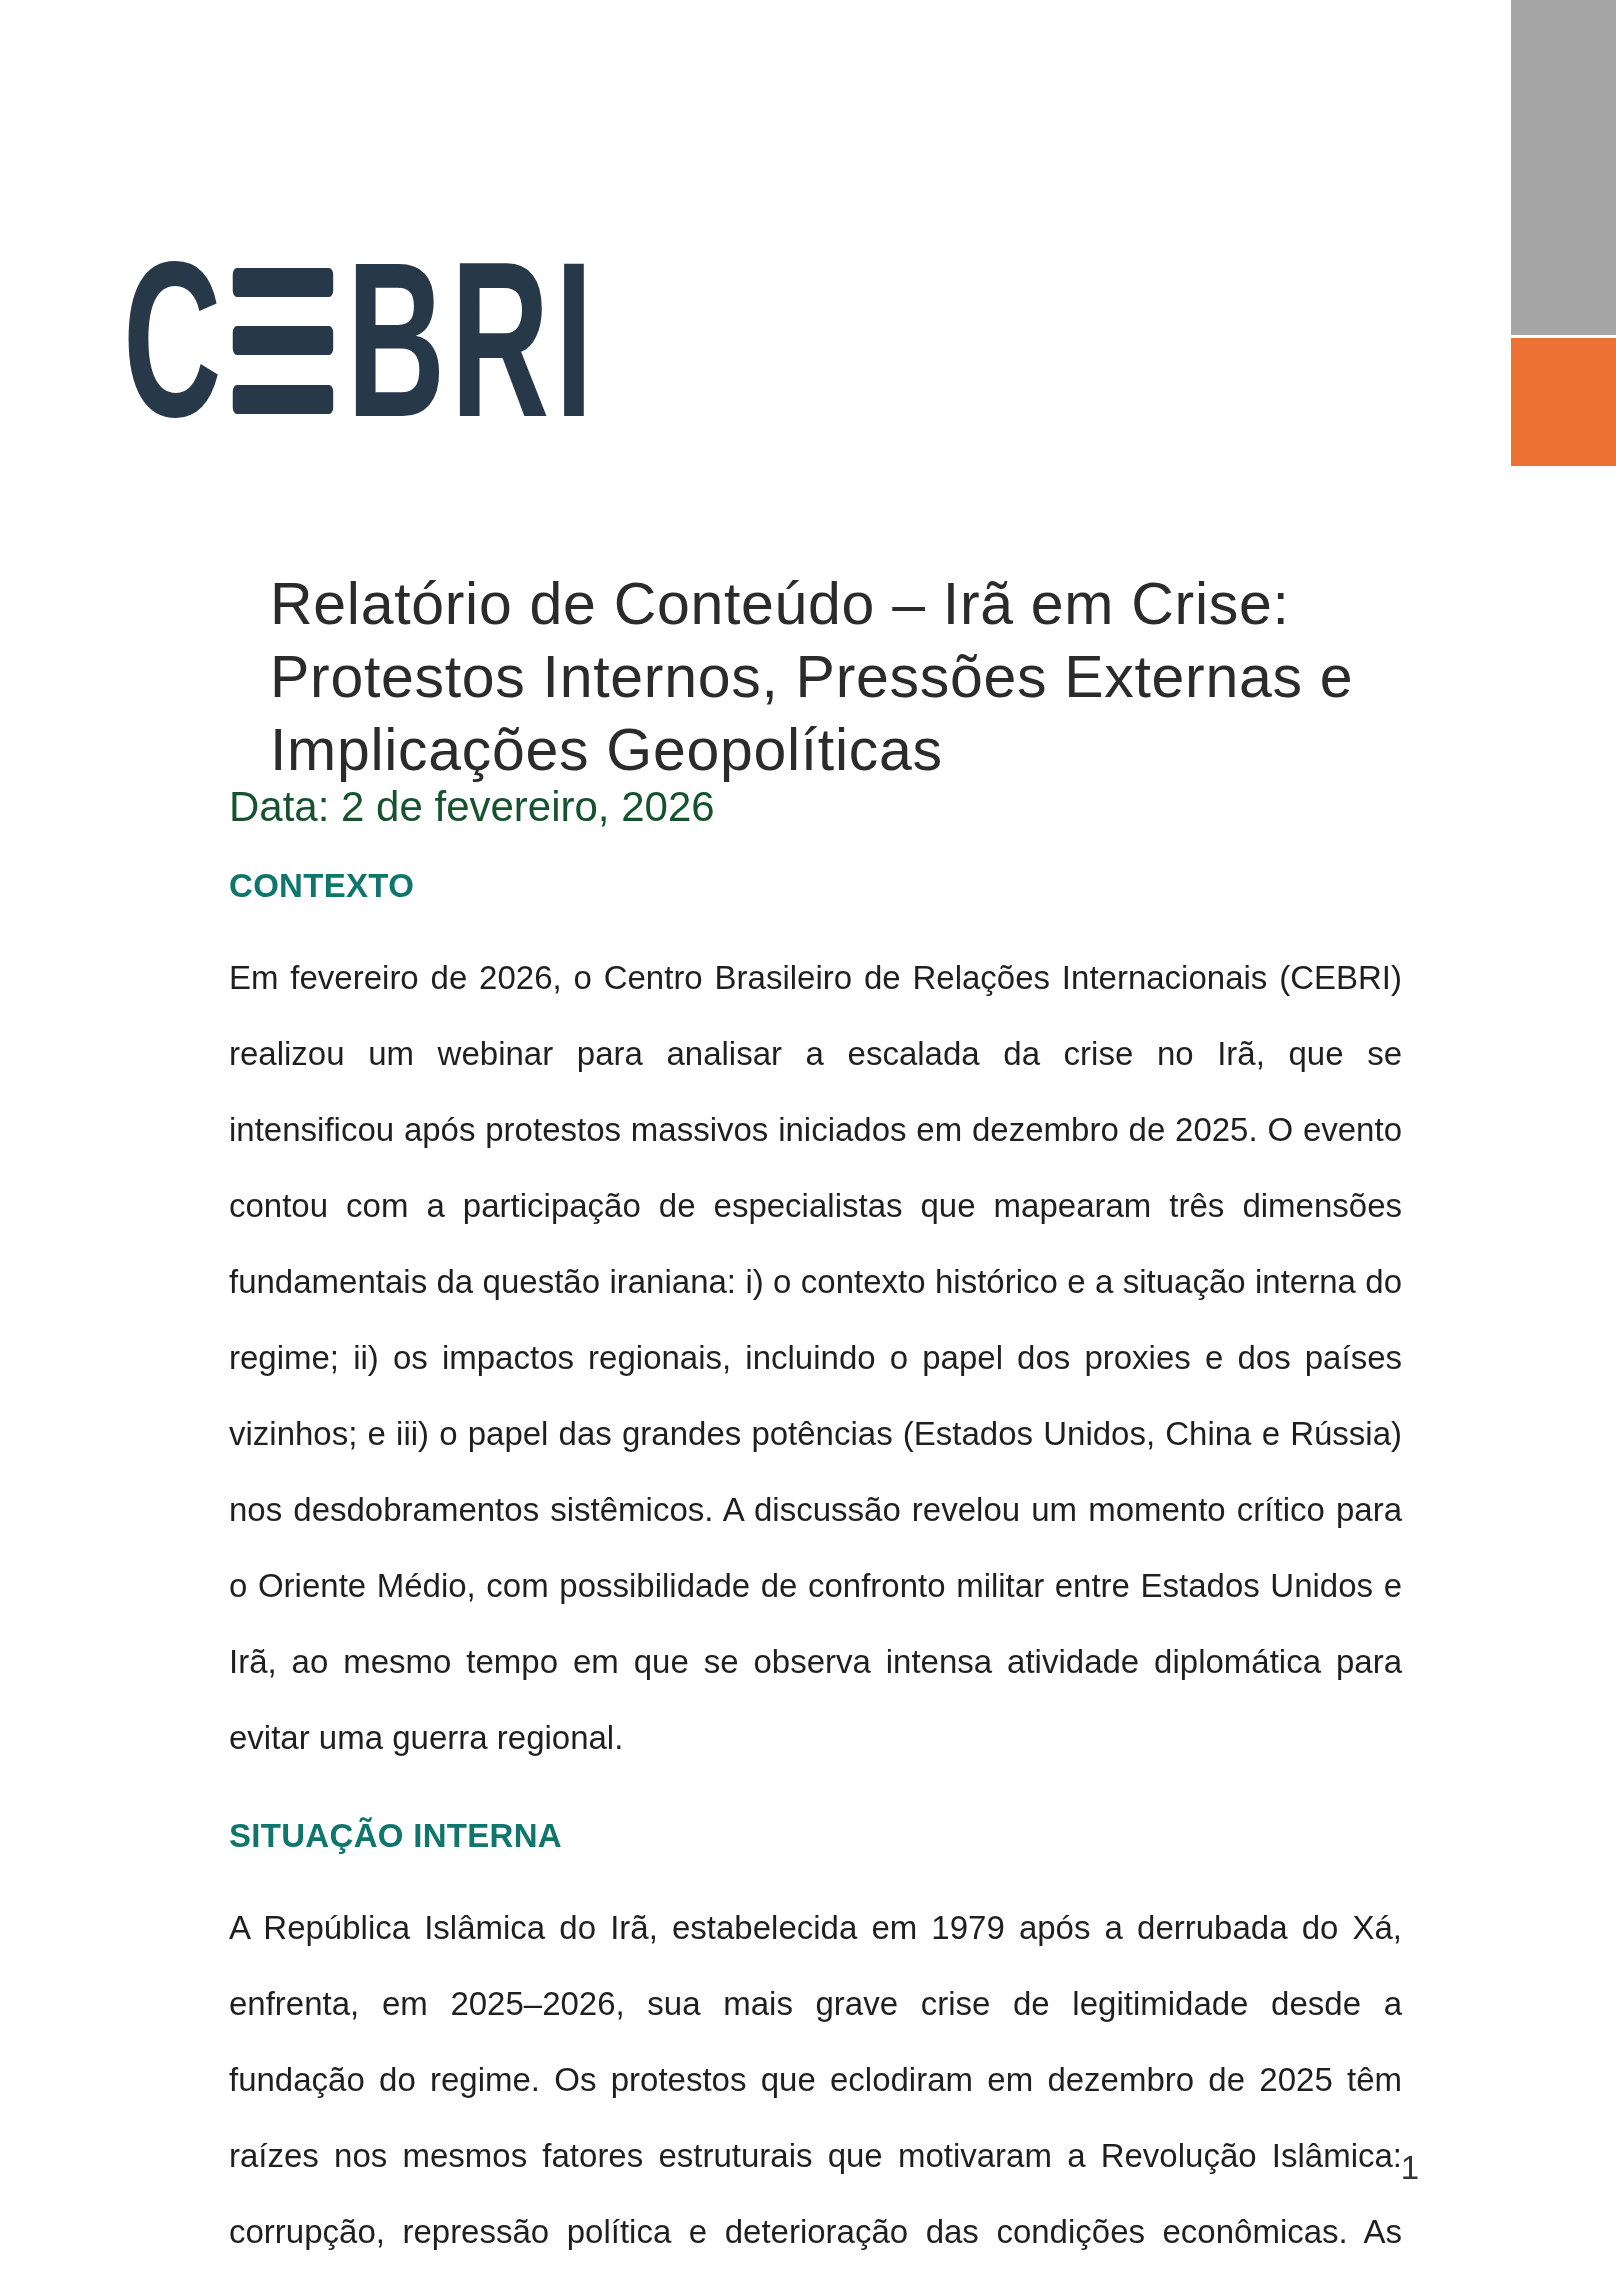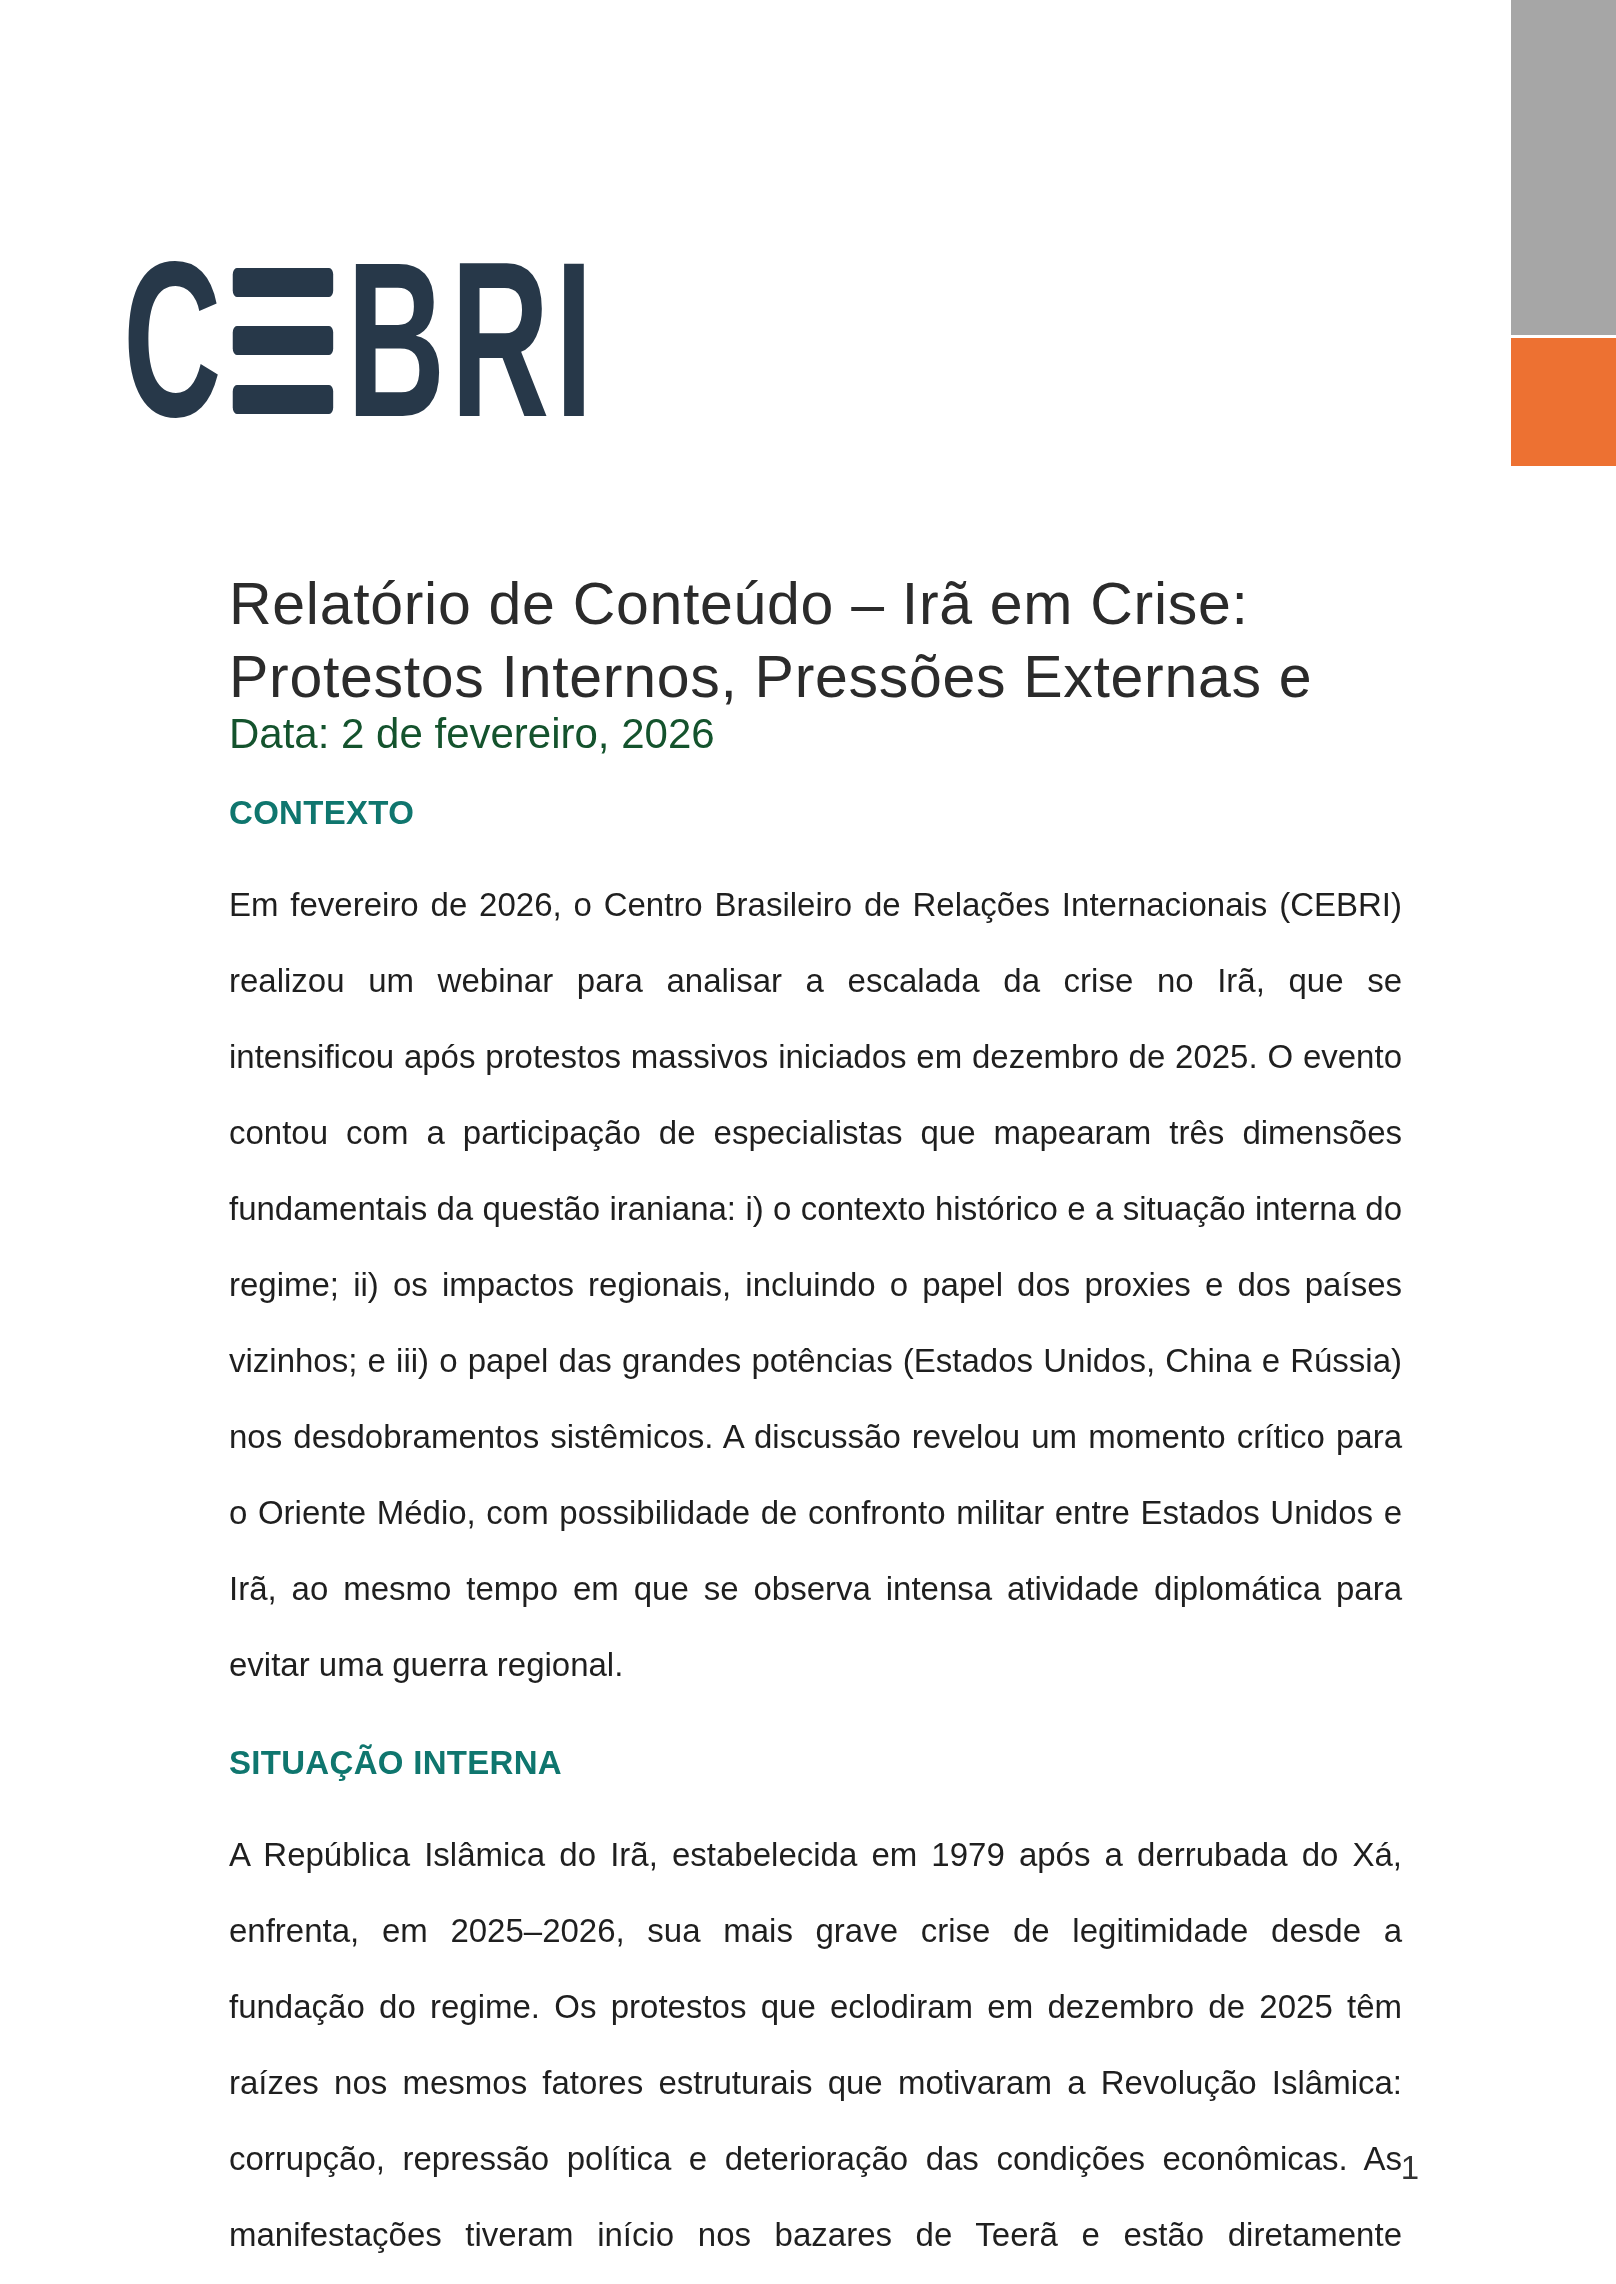--- a/index.html
+++ b/index.html
@@ -48,21 +48,21 @@
   .content {
     position: absolute; left: 229px; top: 0; width: 1173px;
     color: var(--body-ink, #1f1f1f);
   }
   .doc-title {
     margin-top: 568px;
     font-size: 59px; line-height: 73px; font-weight: 300;
     letter-spacing: 0.7px;
     color: var(--title-ink, #2b2b2b);
   }
-  .doc-title .title-line { white-space: nowrap; }
+  .doc-title .title-line { white-space: nowrap; margin-left: 41px; }
   .doc-date {
     font-size: 42px; line-height: 39px;
     color: #14532d;
   }
   .section { margin-top: 40px; }
   .section-heading {
     margin: 0 0 35px 0;
     font-size: 33px; line-height: 39px; font-weight: bold;
     letter-spacing: 0.3px;
     color: #0f766e;
@@ -96,20 +96,21 @@
       <span class="bar"></span>
     </span>
     <span class="logo-letter">BRI</span>
   </div>
 
   <div class="content">
 
     <div class="doc-title">
       <div class="title-line">Relatório de Conteúdo – Irã em Crise:</div>
       <div class="title-line">Protestos Internos, Pressões Externas e</div>
+      <div class="title-line">Implicações Geopolíticas</div>
     </div>
 
     <div class="doc-date">Data: 2 de fevereiro, 2026</div>
 
     <div class="section">
       <h2 class="section-heading">CONTEXTO</h2>
       <p class="section-paragraph">Em fevereiro de 2026, o Centro Brasileiro de Relações Internacionais (CEBRI) realizou um webinar para analisar a escalada da crise no Irã, que se intensificou após protestos massivos iniciados em dezembro de 2025. O evento contou com a participação de especialistas que mapearam três dimensões fundamentais da questão iraniana: i) o contexto histórico e a situação interna do regime; ii) os impactos regionais, incluindo o papel dos proxies e dos países vizinhos; e iii) o papel das grandes potências (Estados Unidos, China e Rússia) nos desdobramentos sistêmicos. A discussão revelou um momento crítico para o Oriente Médio, com possibilidade de confronto militar entre Estados Unidos e Irã, ao mesmo tempo em que se observa intensa atividade diplomática para evitar uma guerra regional.</p>
     </div>
 
     <div class="section">

